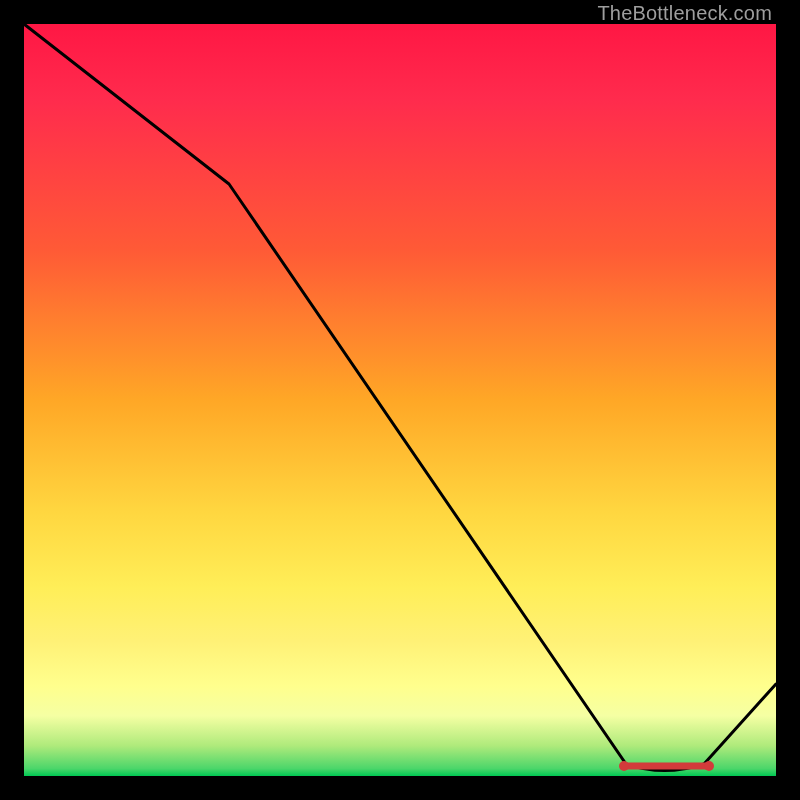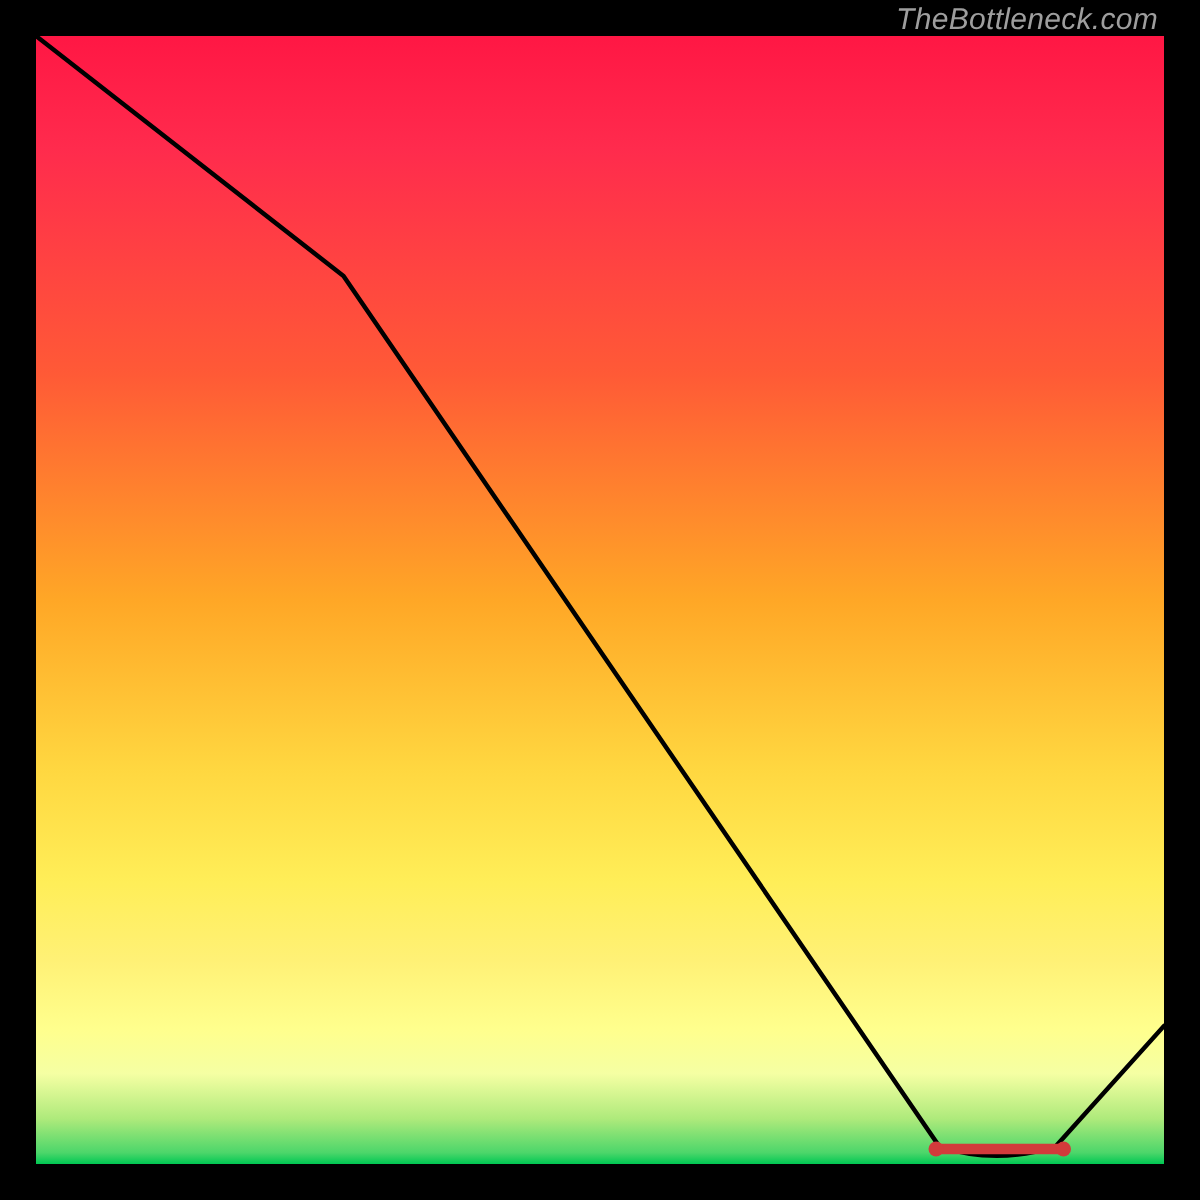--- a/index.html
+++ b/index.html
@@ -48,21 +48,20 @@
   }
   .watermark {
     position: absolute;
     top: 2px;
     right: 28px;
     color: #9e9e9e;
     font-size: 20px;
     font-weight: 500;
     letter-spacing: 0.2px;
     user-select: none;
-    font-style: italic;
   }
 </style>
 </head>
 <body>
 
 <div class="frame">
   <div class="plot-area">
     <svg class="curve" width="752" height="752" viewBox="0 0 752 752">
 
       <path d="M 0 0

